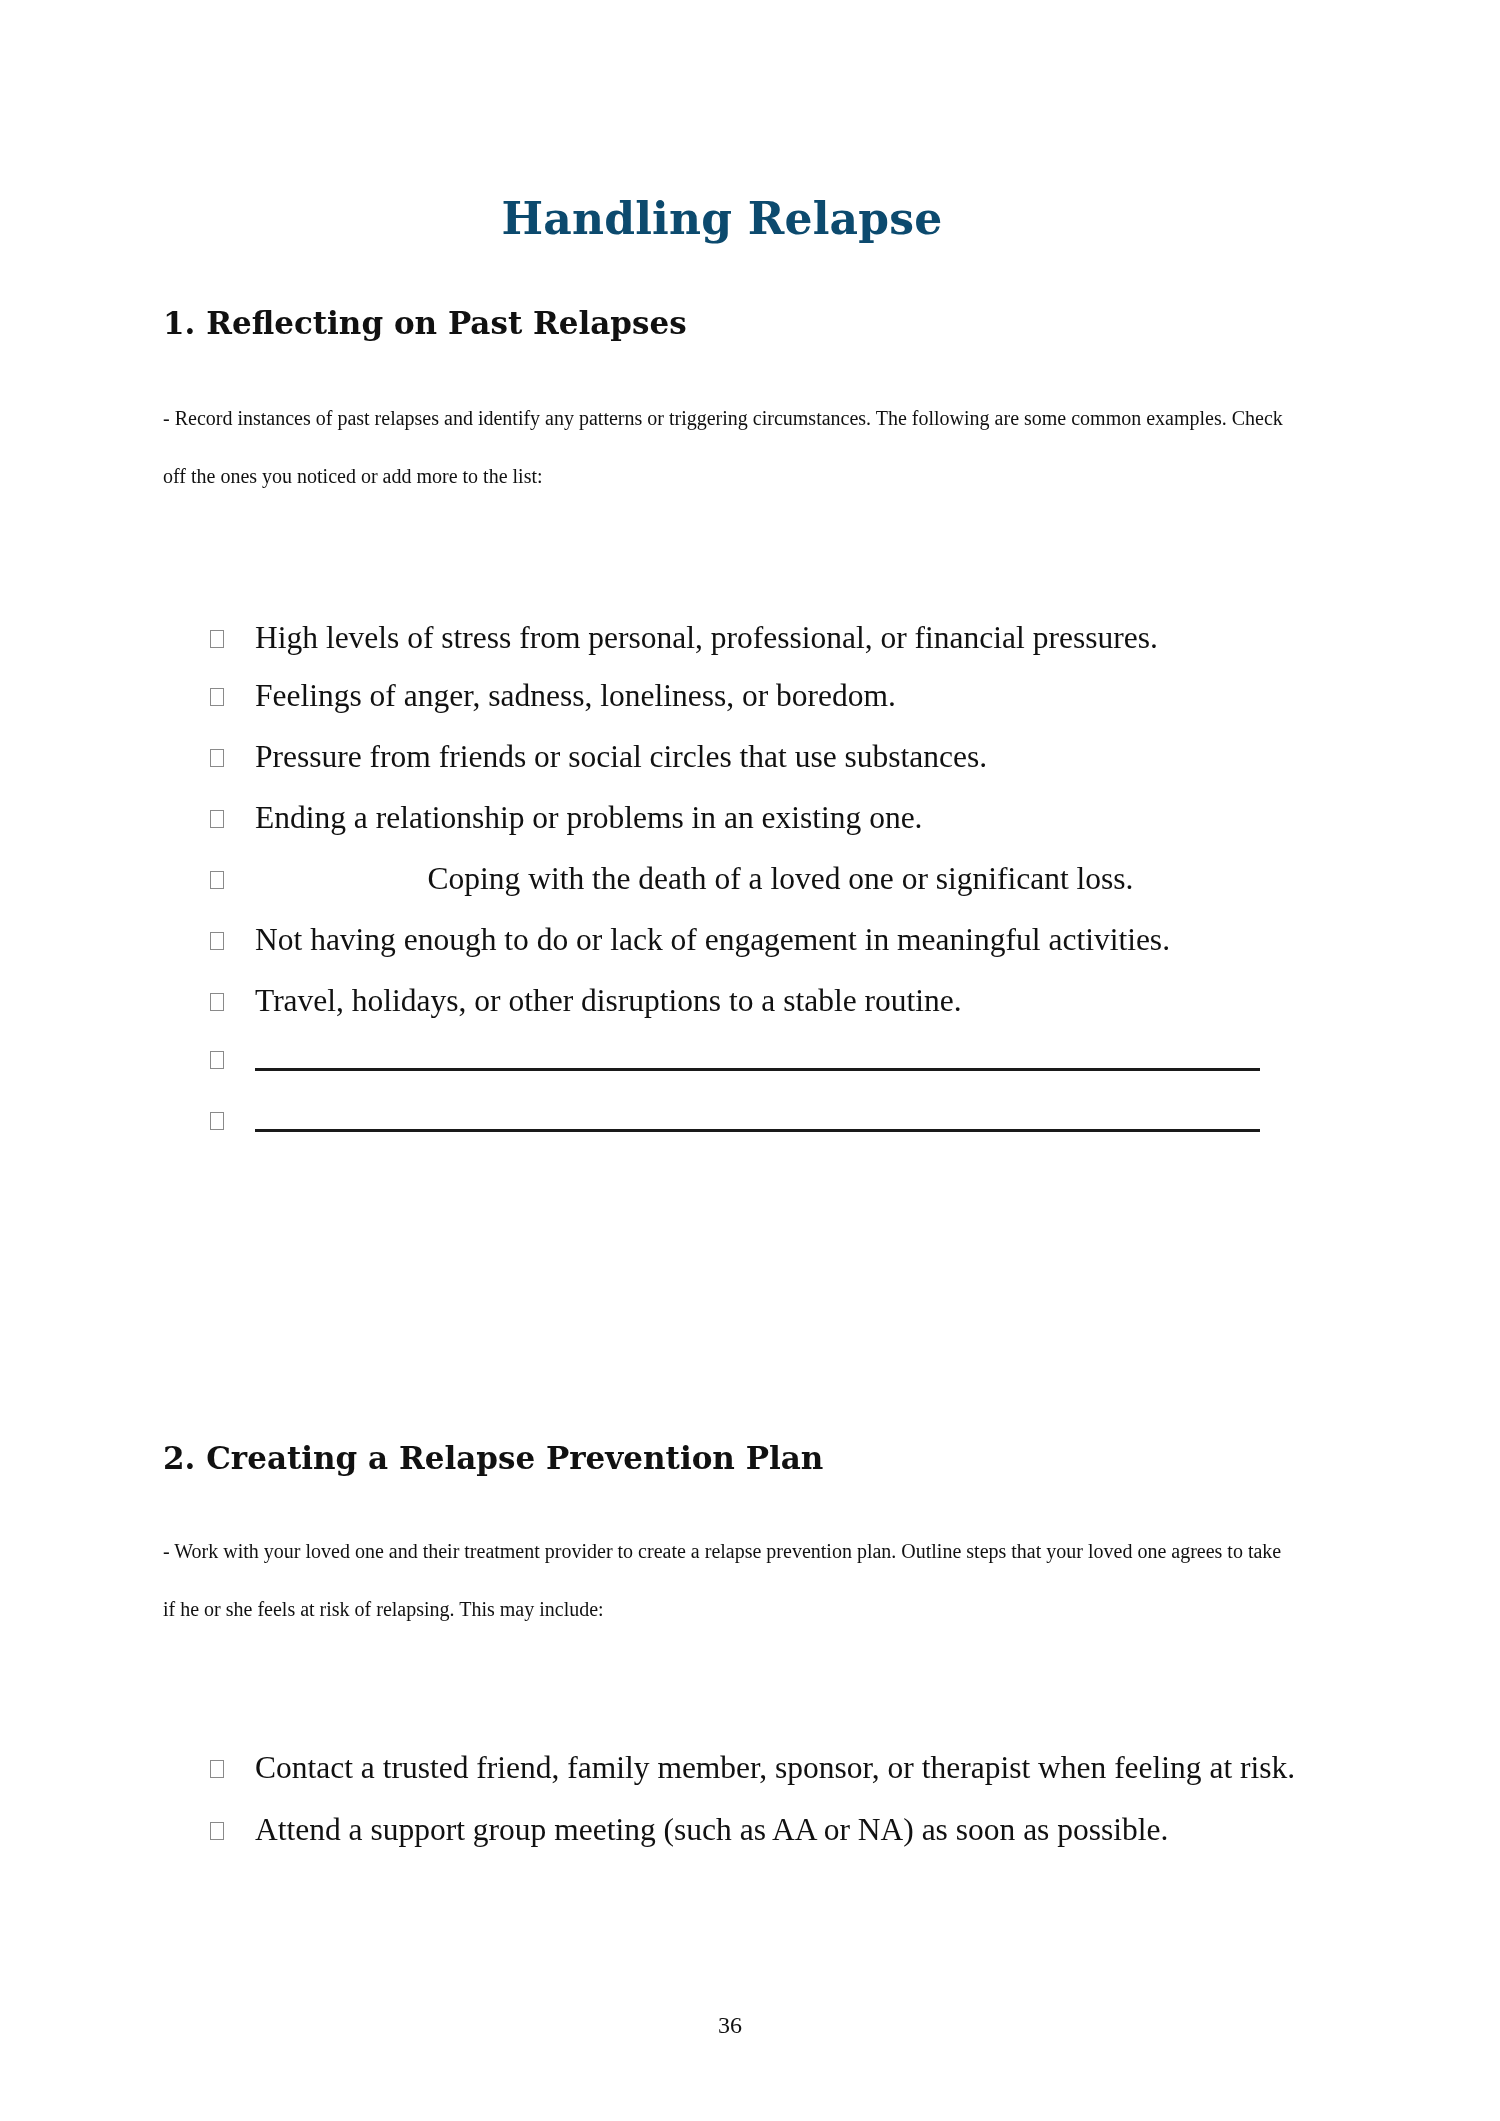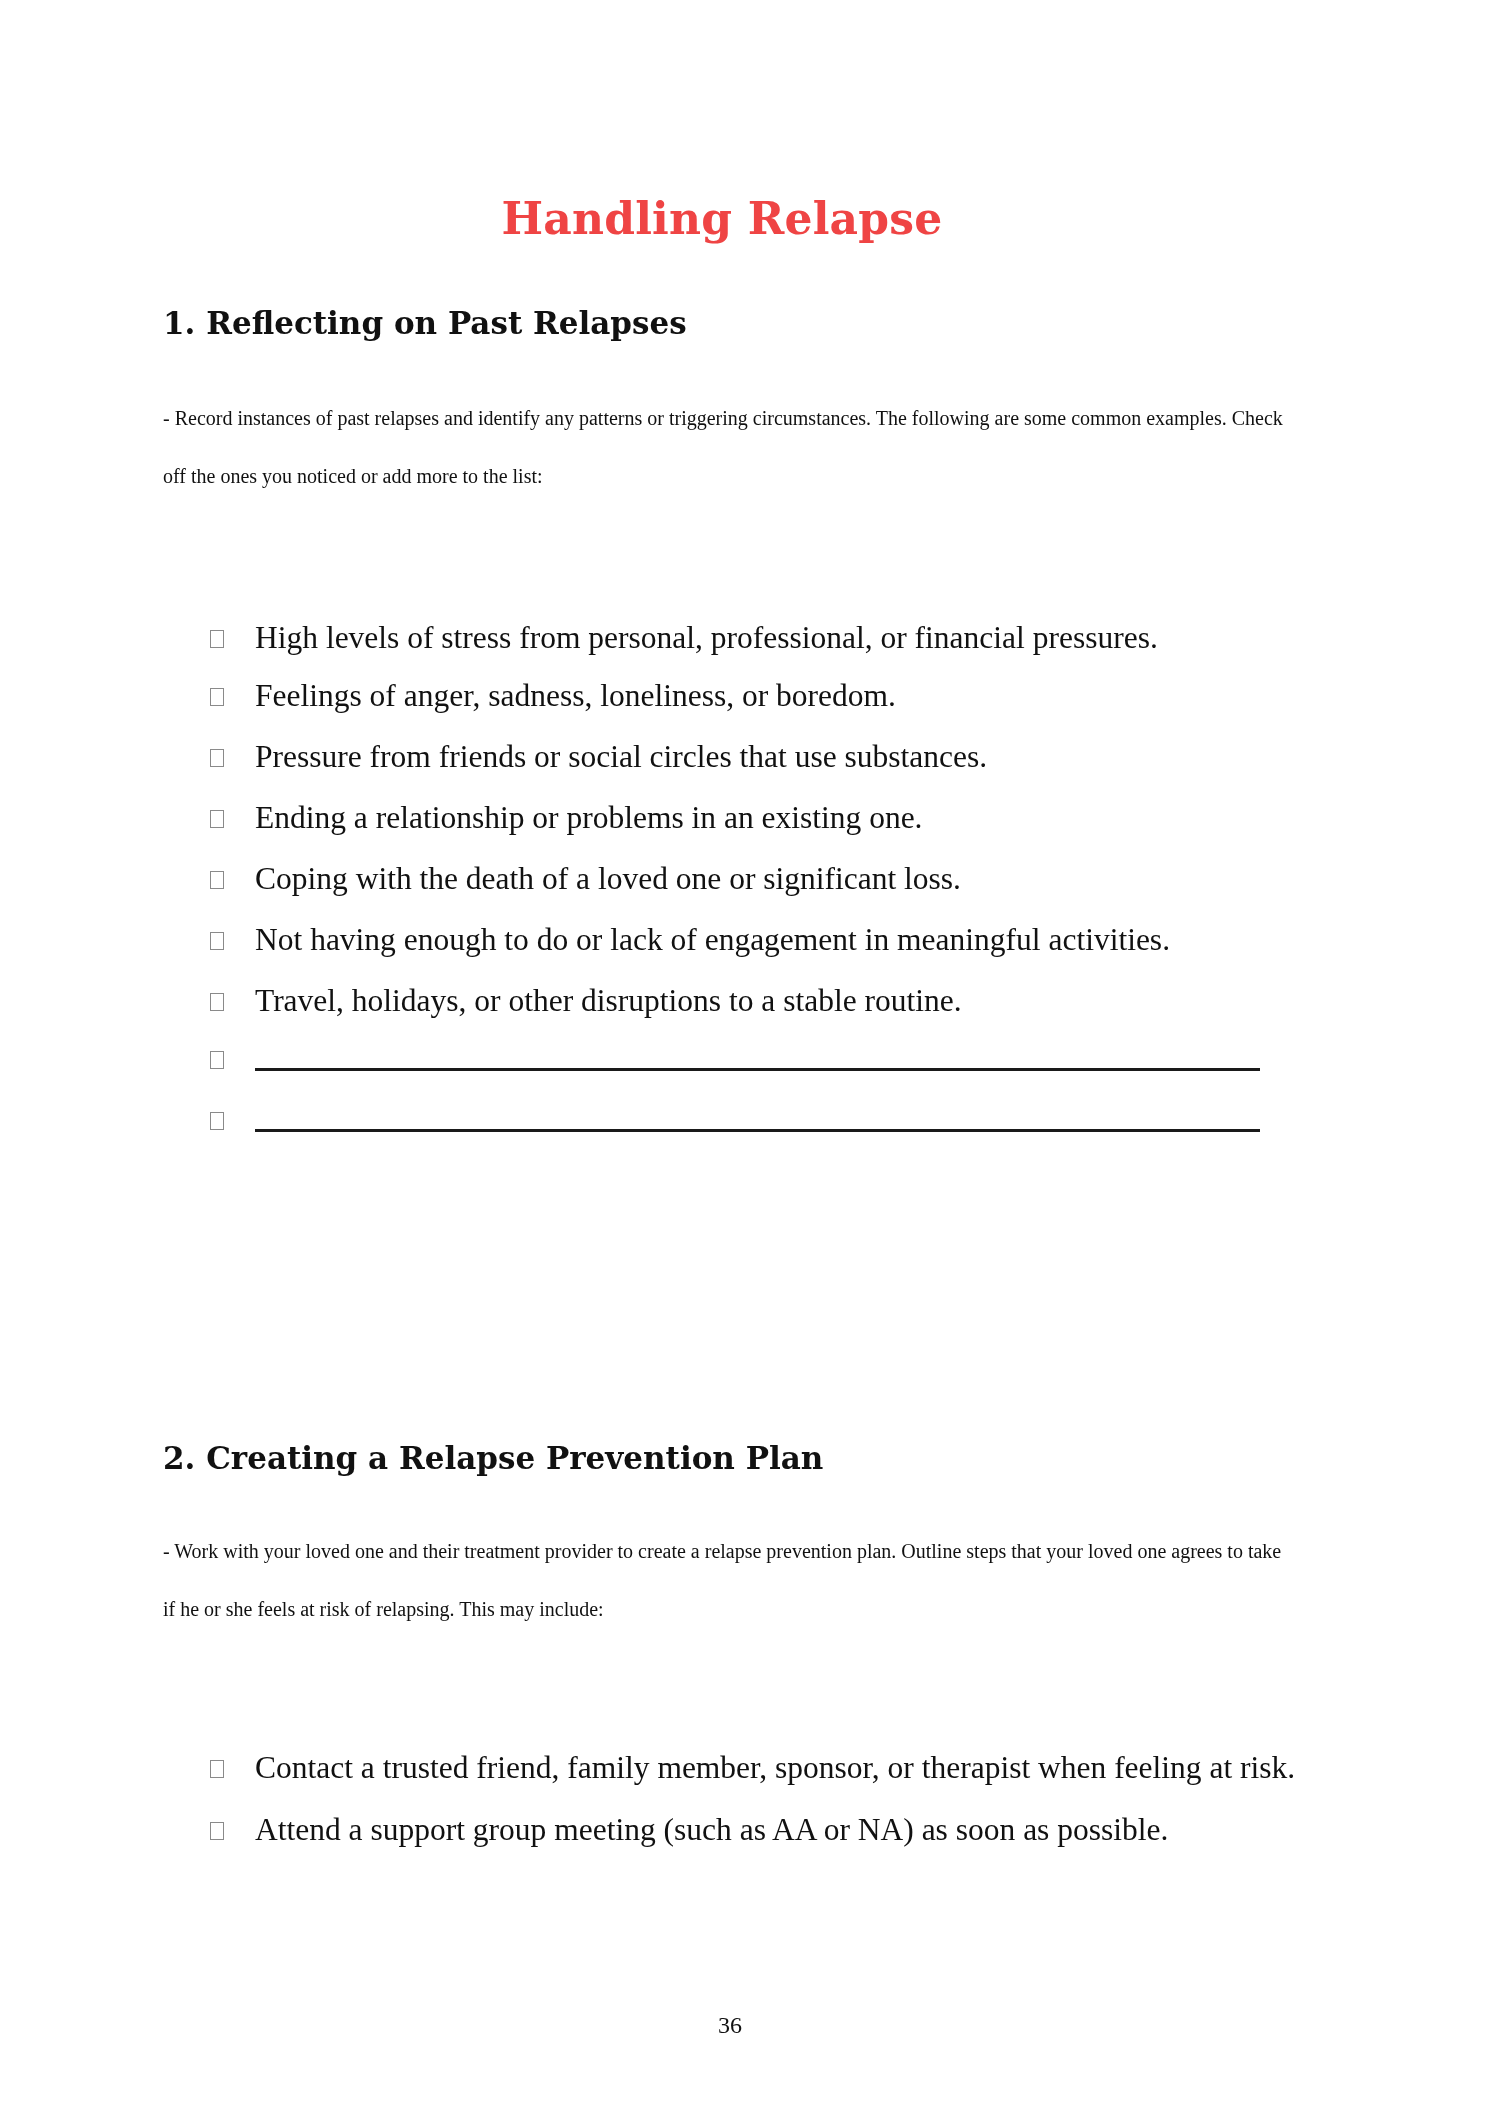--- a/index.html
+++ b/index.html
@@ -5,21 +5,21 @@
     html, body { margin: 0; padding: 0; background: #ffffff; }
     body {
       width: 1500px; height: 2121px; position: relative; overflow: hidden;
       font-family: "DejaVu Serif", "Liberation Serif", serif;
       color: #111111;
     }
     .page { position: absolute; left: 0; top: 0; width: 1500px; height: 2121px; }
     .title {
       position: absolute; left: 0; width: 1444px; top: 193px;
       text-align: center; font-size: 44px; font-weight: bold;
-      color: #ef4444; letter-spacing: 0.2px;
+      color: #0c4a6e; letter-spacing: 0.2px;
       font-family: "DejaVu Serif", serif;
     }
     .h2 {
       position: absolute; left: 163px; font-size: 31px; font-weight: bold;
       font-family: "DejaVu Serif", serif;
     }
     .para {
       position: absolute; left: 163px; width: 1130px;
       font-size: 20px; line-height: 58px;
       font-family: "Liberation Serif", "DejaVu Serif", serif;
@@ -65,21 +65,21 @@
       <span>Feelings of anger, sadness, loneliness, or boredom.</span>
     </li>
     <li class="item" style="margin-top:3px;">
       <span class="cb"></span>
       <span>Pressure from friends or social circles that use substances.</span>
     </li>
     <li class="item" style="margin-top:3px;">
       <span class="cb"></span>
       <span>Ending a relationship or problems in an existing one.</span>
     </li>
-    <li class="item" style="margin-top:3px;">
+    <li class="item" style="margin-top:3px;text-align:center;">
       <span class="cb"></span>
       <span>Coping with the death of a loved one or significant loss.</span>
     </li>
     <li class="item" style="margin-top:3px;">
       <span class="cb"></span>
       <span>Not having enough to do or lack of engagement in meaningful activities.</span>
     </li>
     <li class="item" style="margin-top:3px;">
       <span class="cb"></span>
       <span>Travel, holidays, or other disruptions to a stable routine.</span>

